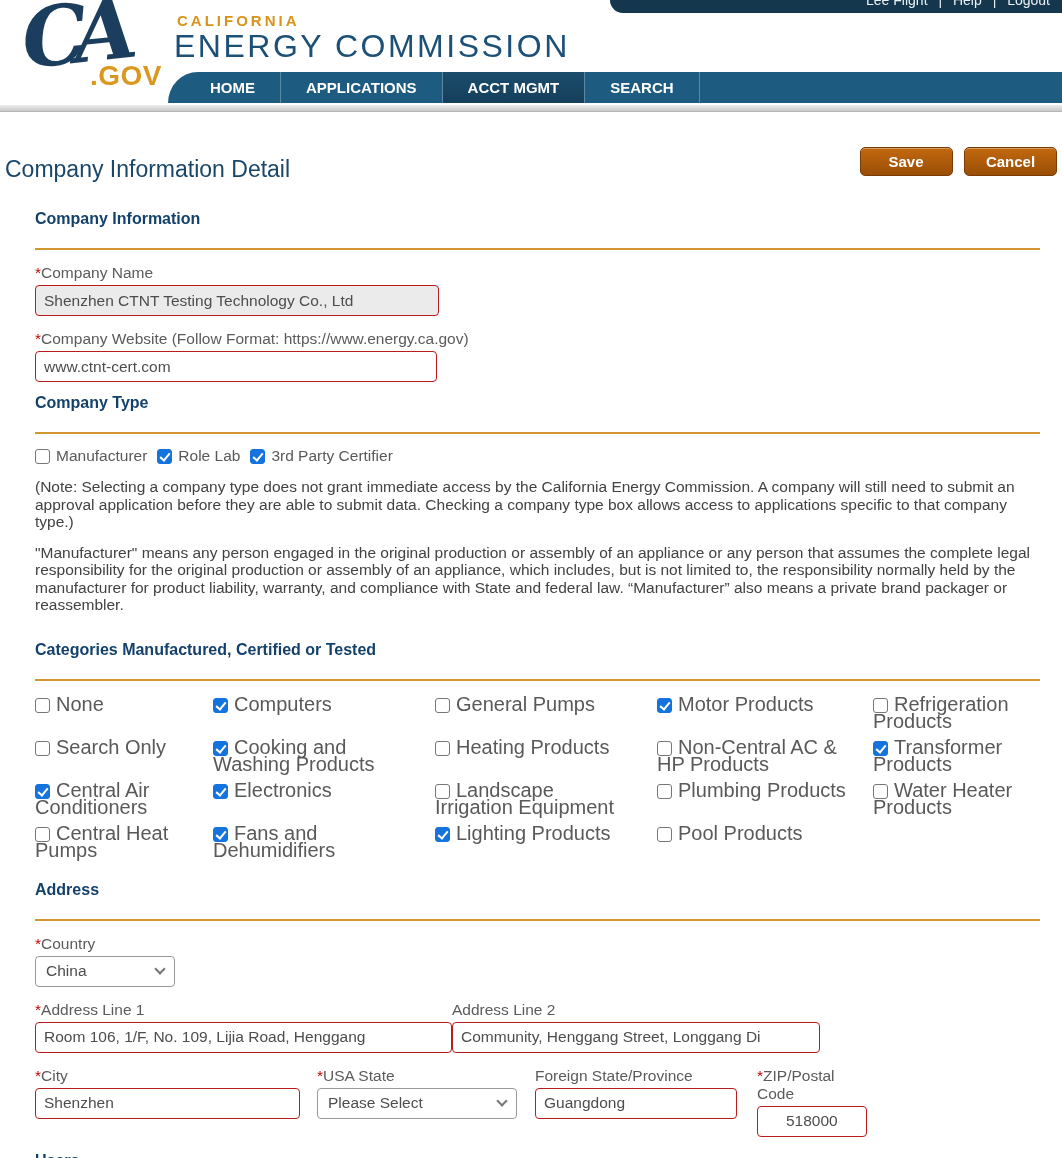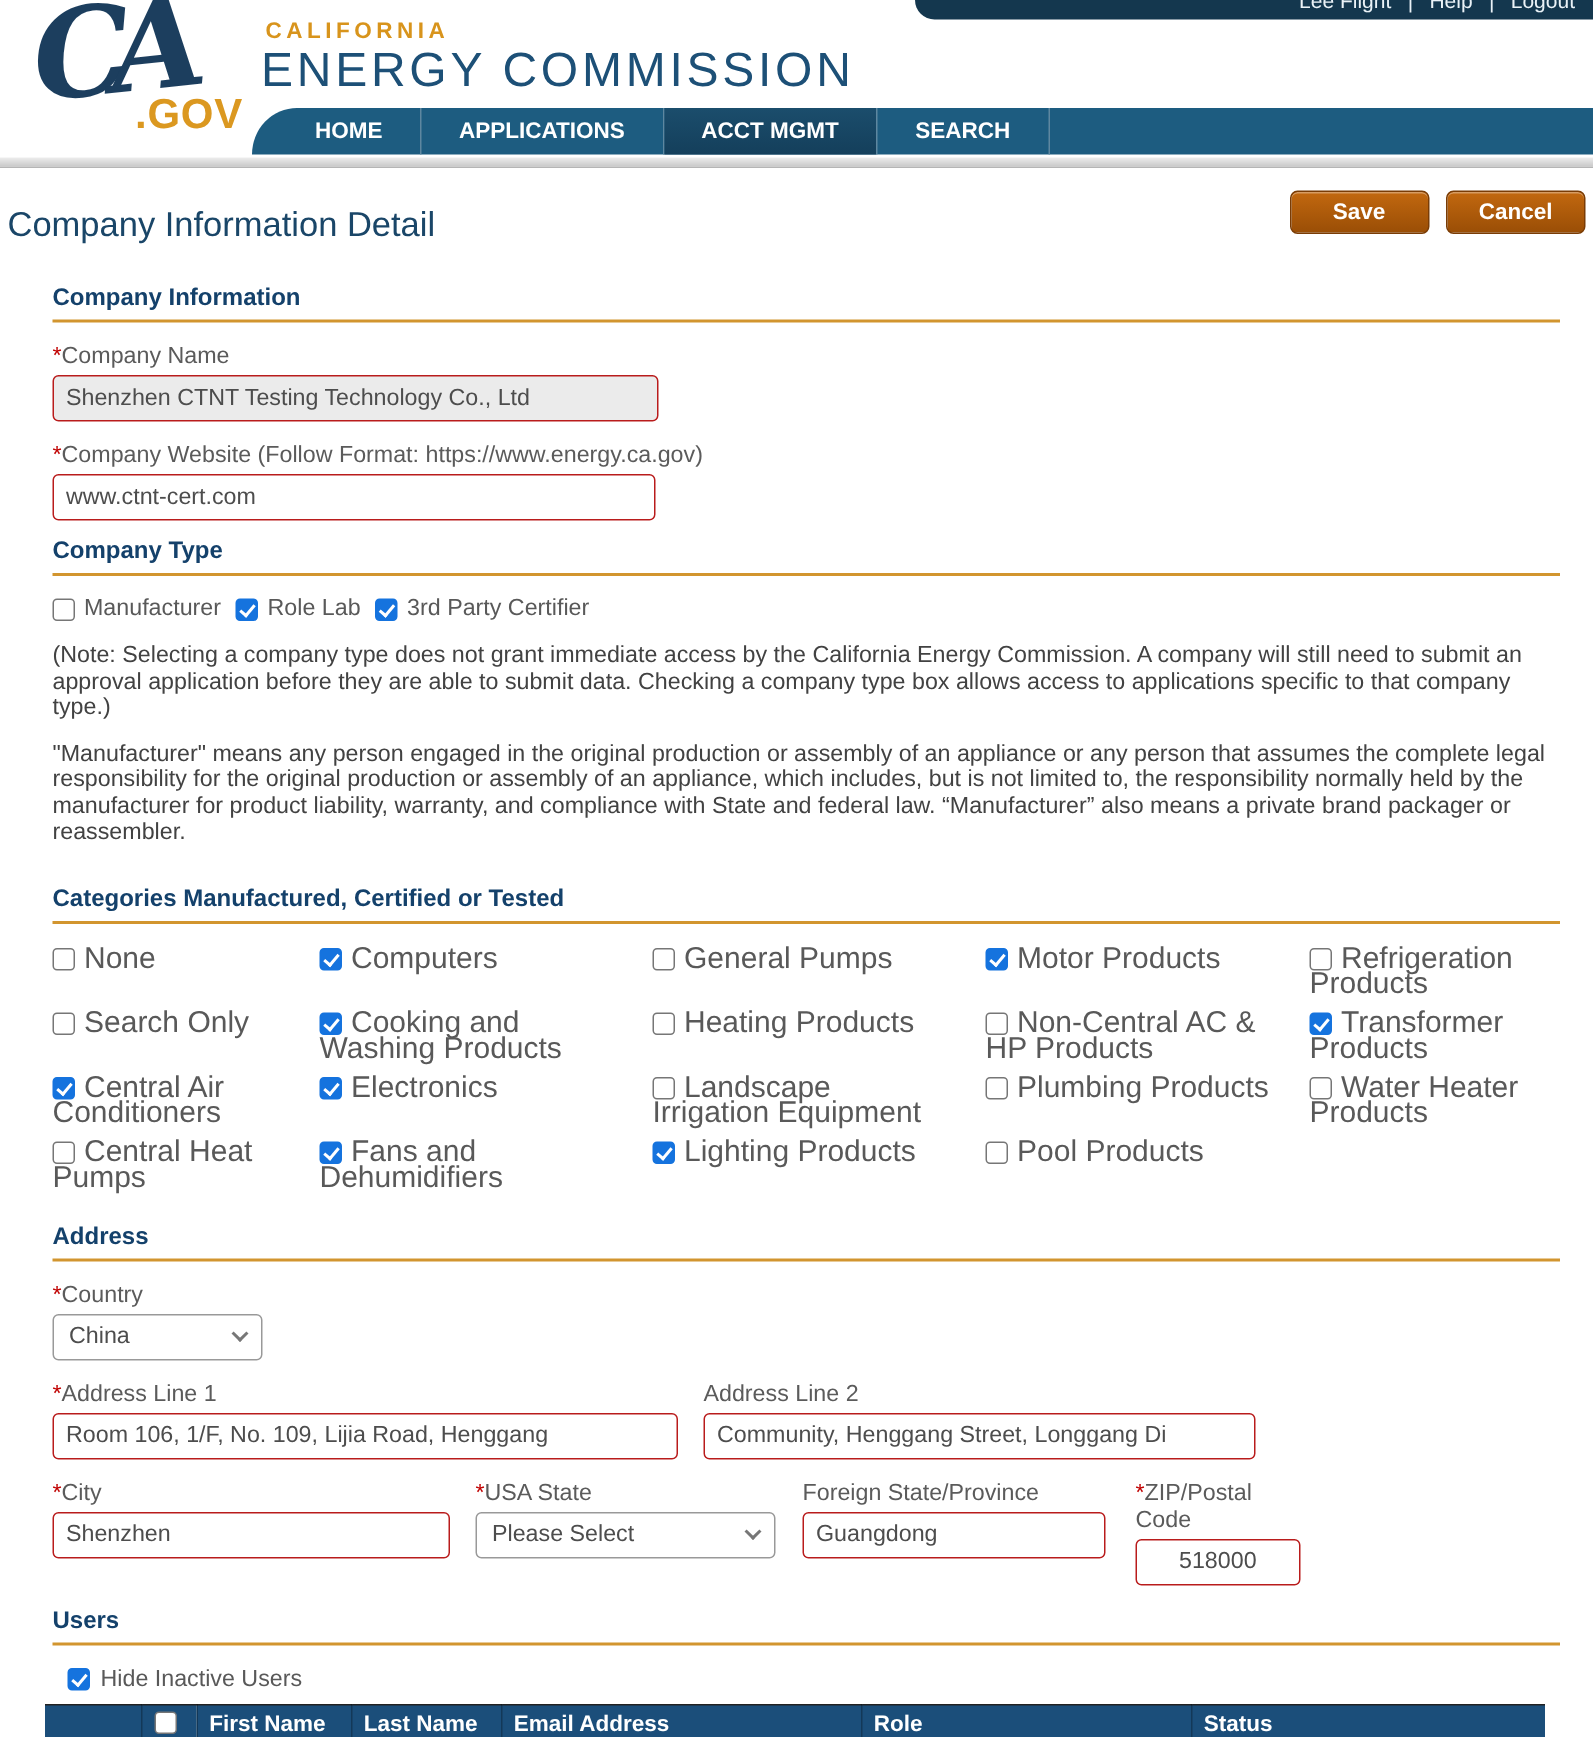--- a/index.html
+++ b/index.html
@@ -55,34 +55,34 @@
   .nav-tab:first-child { margin-left:17px; }
   .nav-tab.active { background:linear-gradient(#1B4D6C,#143F5B); }
 
   .strip {
     height:7px; margin-top:2px;
     background:linear-gradient(#EDEDED,#C9C9C9);
     border-bottom:1px solid #B5B5B5;
   }
 
   
-  .title-row { display:flex; justify-content:space-between; align-items:flex-start; padding:12px 5px 0 5px; }
+  .title-row { display:flex; justify-content:space-between; align-items:flex-start; padding:12px 5px 0 5px;margin-top:20px; }
   h1 { font-size:23px; color:#1A4668; font-weight:400; margin:12px 0 0 0; }
   .btns { margin-top:3px; margin-right:0; white-space:nowrap; }
   .btn {
     display:inline-block; min-width:93px; text-align:center; padding:5px 10px;
     background:linear-gradient(#C2680F,#9A4E06); color:#fff; font-weight:bold;
     font-size:15px; border:1px solid #7A3C05; border-radius:5px;
     box-shadow:inset 0 1px 0 rgba(255,255,255,.35); cursor:pointer;
   }
   .btn + .btn { margin-left:7px; }
 
   
   .content { margin:0 22px 0 35px; }
-  .section-h { margin-top:27px; border-bottom:2px solid #D2952F; padding-bottom:5px; }
+  .section-h { margin-top:27px; border-bottom:2px solid #D2952F; padding-bottom:20px; }
   .section-h h2 { font-size:16px; color:#14416B; margin:0; font-weight:bold; }
 
   .flabel { margin-top:14px; font-size:15.5px; color:#5B5B5B; }
   .req { color:#C00000; }
 
   input.text {
     height:31px; border:1px solid #b91c1c; border-radius:4px; padding:0 8px;
     font-size:15.5px; color:#4D4D4D; font-family:inherit; margin-top:3px;
     display:block; background:#fff;
   }
@@ -245,21 +245,21 @@
   </div>
 
   <div class="flabel">
     <span class="req">*</span><span>Country</span>
   </div>
   <div class="select" style="width:140px">
     <span>China</span>
     <span class="chev"></span>
   </div>
 
-  <div class="field-row" style="gap:17px">
+  <div class="field-row" style="">
     <div class="fb" style="width:417px">
       <div class="flabel">
         <span class="req">*</span><span>Address Line 1</span>
       </div>
       <input class="text" style="width: 417px;" value="Room 106, 1/F, No. 109, Lijia Road, Henggang">
     </div>
     <div class="fb" style="width:368px">
       <div class="flabel">
         <span>Address Line 2</span>
       </div>

